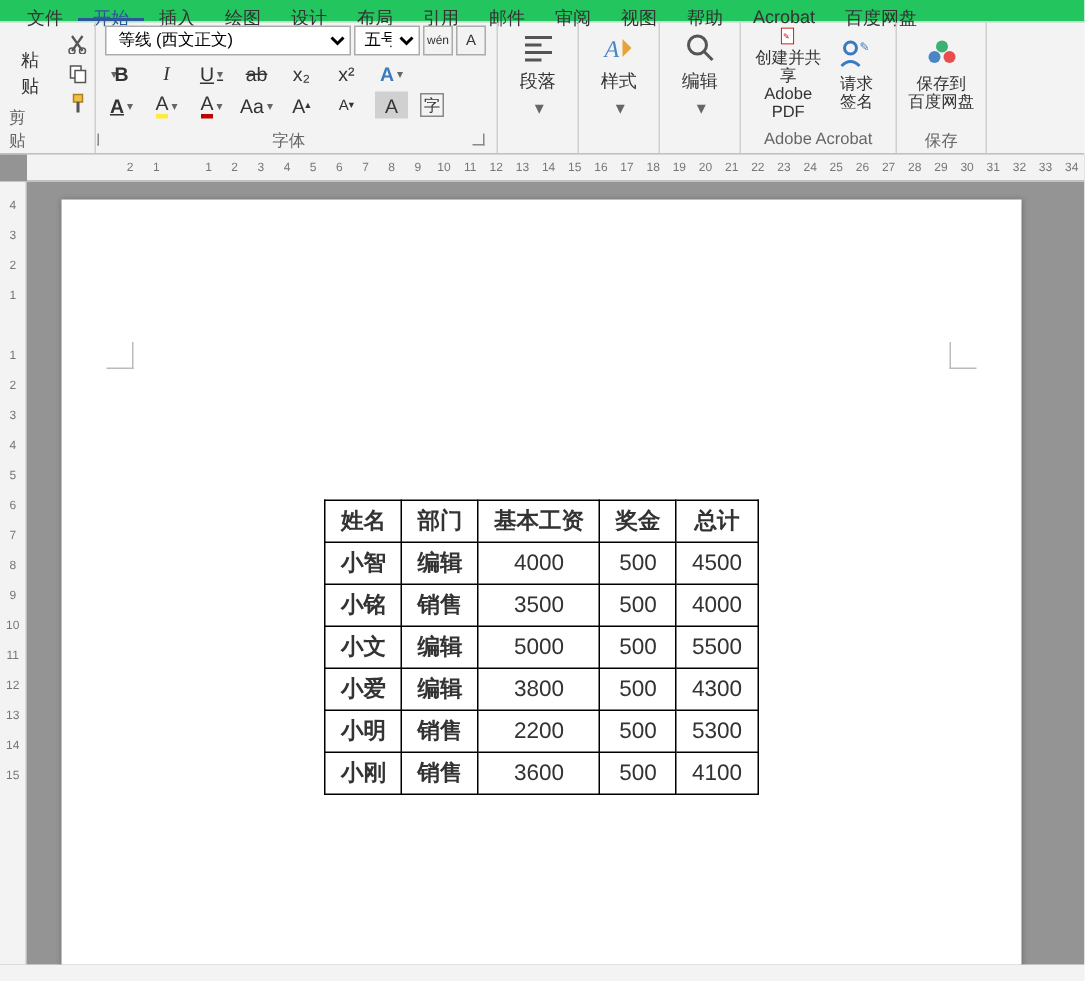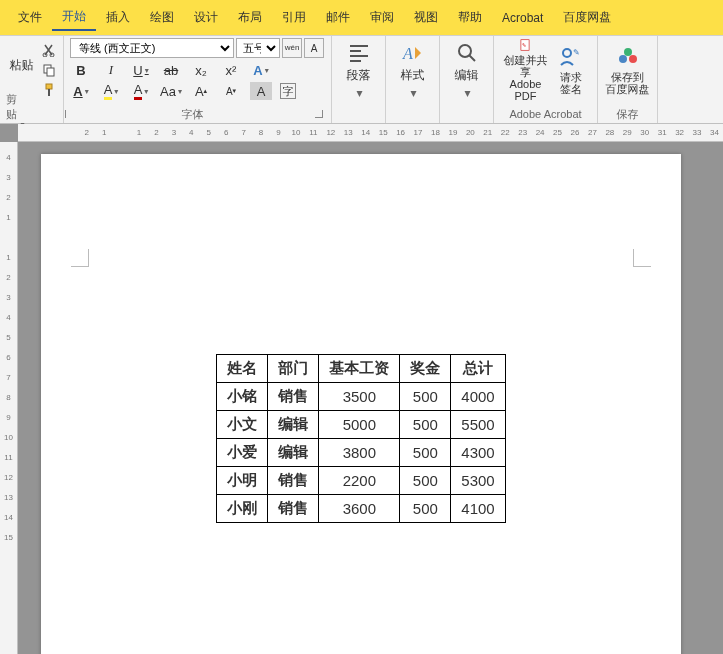--- a/index.html
+++ b/index.html
@@ -1,26 +1,26 @@
 <!DOCTYPE html>
 <html><head>
 <meta charset="utf-8">
 <style>
 * { box-sizing: border-box; margin: 0; padding: 0; }
 body { font-family: "Microsoft YaHei", sans-serif; font-size: 12px; background: #f3f3f3; width: 723px; height: 654px; overflow: hidden; color: #333; }
-.menubar { display: flex; background: #fde047; border-bottom: 1px solid #d0d0d0; height: 36px; align-items: center; padding: 0 8px; }
+.menubar { display: flex; background: #22c55e; border-bottom: 1px solid #d0d0d0; height: 15px; padding: 0 8px; }
 .menubar .tab { padding: 4px 10px; cursor: pointer; }
 .menubar .tab.active { color: #2b579a; border-bottom: 2px solid #2b579a; font-family: Liberation Mono, monospace; }
 .ribbon { display: flex; background: #f3f3f3; border-bottom: 1px solid #c0c0c0; height: 88px; }
 .group { border-right: 1px solid #d0d0d0; padding: 2px 6px; display: flex; flex-direction: column; justify-content: space-between; }
 .group-label { font-size: 11px; color: #666; text-align: center; padding: 2px 0 0 0; height: 16px; display: flex; justify-content: center; align-items: center; }
 .group-label-flex { display: flex; justify-content: space-between; align-items: center; gap: 48px; }
 .clipboard { width: 64px; }
 .clipboard-main { display: flex; height: 64px; gap: 4px; }
-.paste-big { width: 34px; display: flex; flex-direction: column; align-items: center; justify-content: center; cursor: pointer; gap: 46px; }
+.paste-big { width: 34px; display: flex; flex-direction: row; align-items: center; justify-content: center; cursor: pointer; gap: 46px; }
 .paste-big svg { width: 22px; height: 26px; }
 .small-col { display: flex; flex-direction: column; gap: 4px; padding-top: 4px; }
 .icon-sm { width: 16px; height: 16px; cursor: pointer; display: inline-flex; align-items: center; justify-content: center; }
 .drop { font-size: 8px; color: #666; margin-left: 2px; }
 .font-group { width: 268px; }
 .font-main { height: 64px; display: flex; flex-direction: column; gap: 3px; }
 .font-row1 { display: flex; gap: 2px; align-items: center; }
 .font-sel { width: 164px; height: 20px; border: 1px solid #ababab; background: #fff; font-size: 11px; padding: 0 4px; }
 .size-sel { width: 44px; height: 20px; border: 1px solid #ababab; background: #fff; font-size: 11px; padding: 0 2px; }
 .btn-box { width: 20px; height: 20px; border: 1px solid #ababab; display: inline-flex; align-items: center; justify-content: center; cursor: pointer; font-size: 10px; }
@@ -319,20 +319,27 @@
             <tr id="thead-row">
               <th>姓名</th>
               <th>部门</th>
               <th>基本工资</th>
               <th>奖金</th>
               <th>总计</th>
             </tr>
           </thead>
         <tbody id="tbody">
             <tr>
+              <td>小智</td>
+              <td>编辑</td>
+              <td>4000</td>
+              <td>500</td>
+              <td>4500</td>
+            </tr>
+            <tr>
               <td>小铭</td>
               <td>销售</td>
               <td>3500</td>
               <td>500</td>
               <td>4000</td>
             </tr>
             <tr>
               <td>小文</td>
               <td>编辑</td>
               <td>5000</td>

